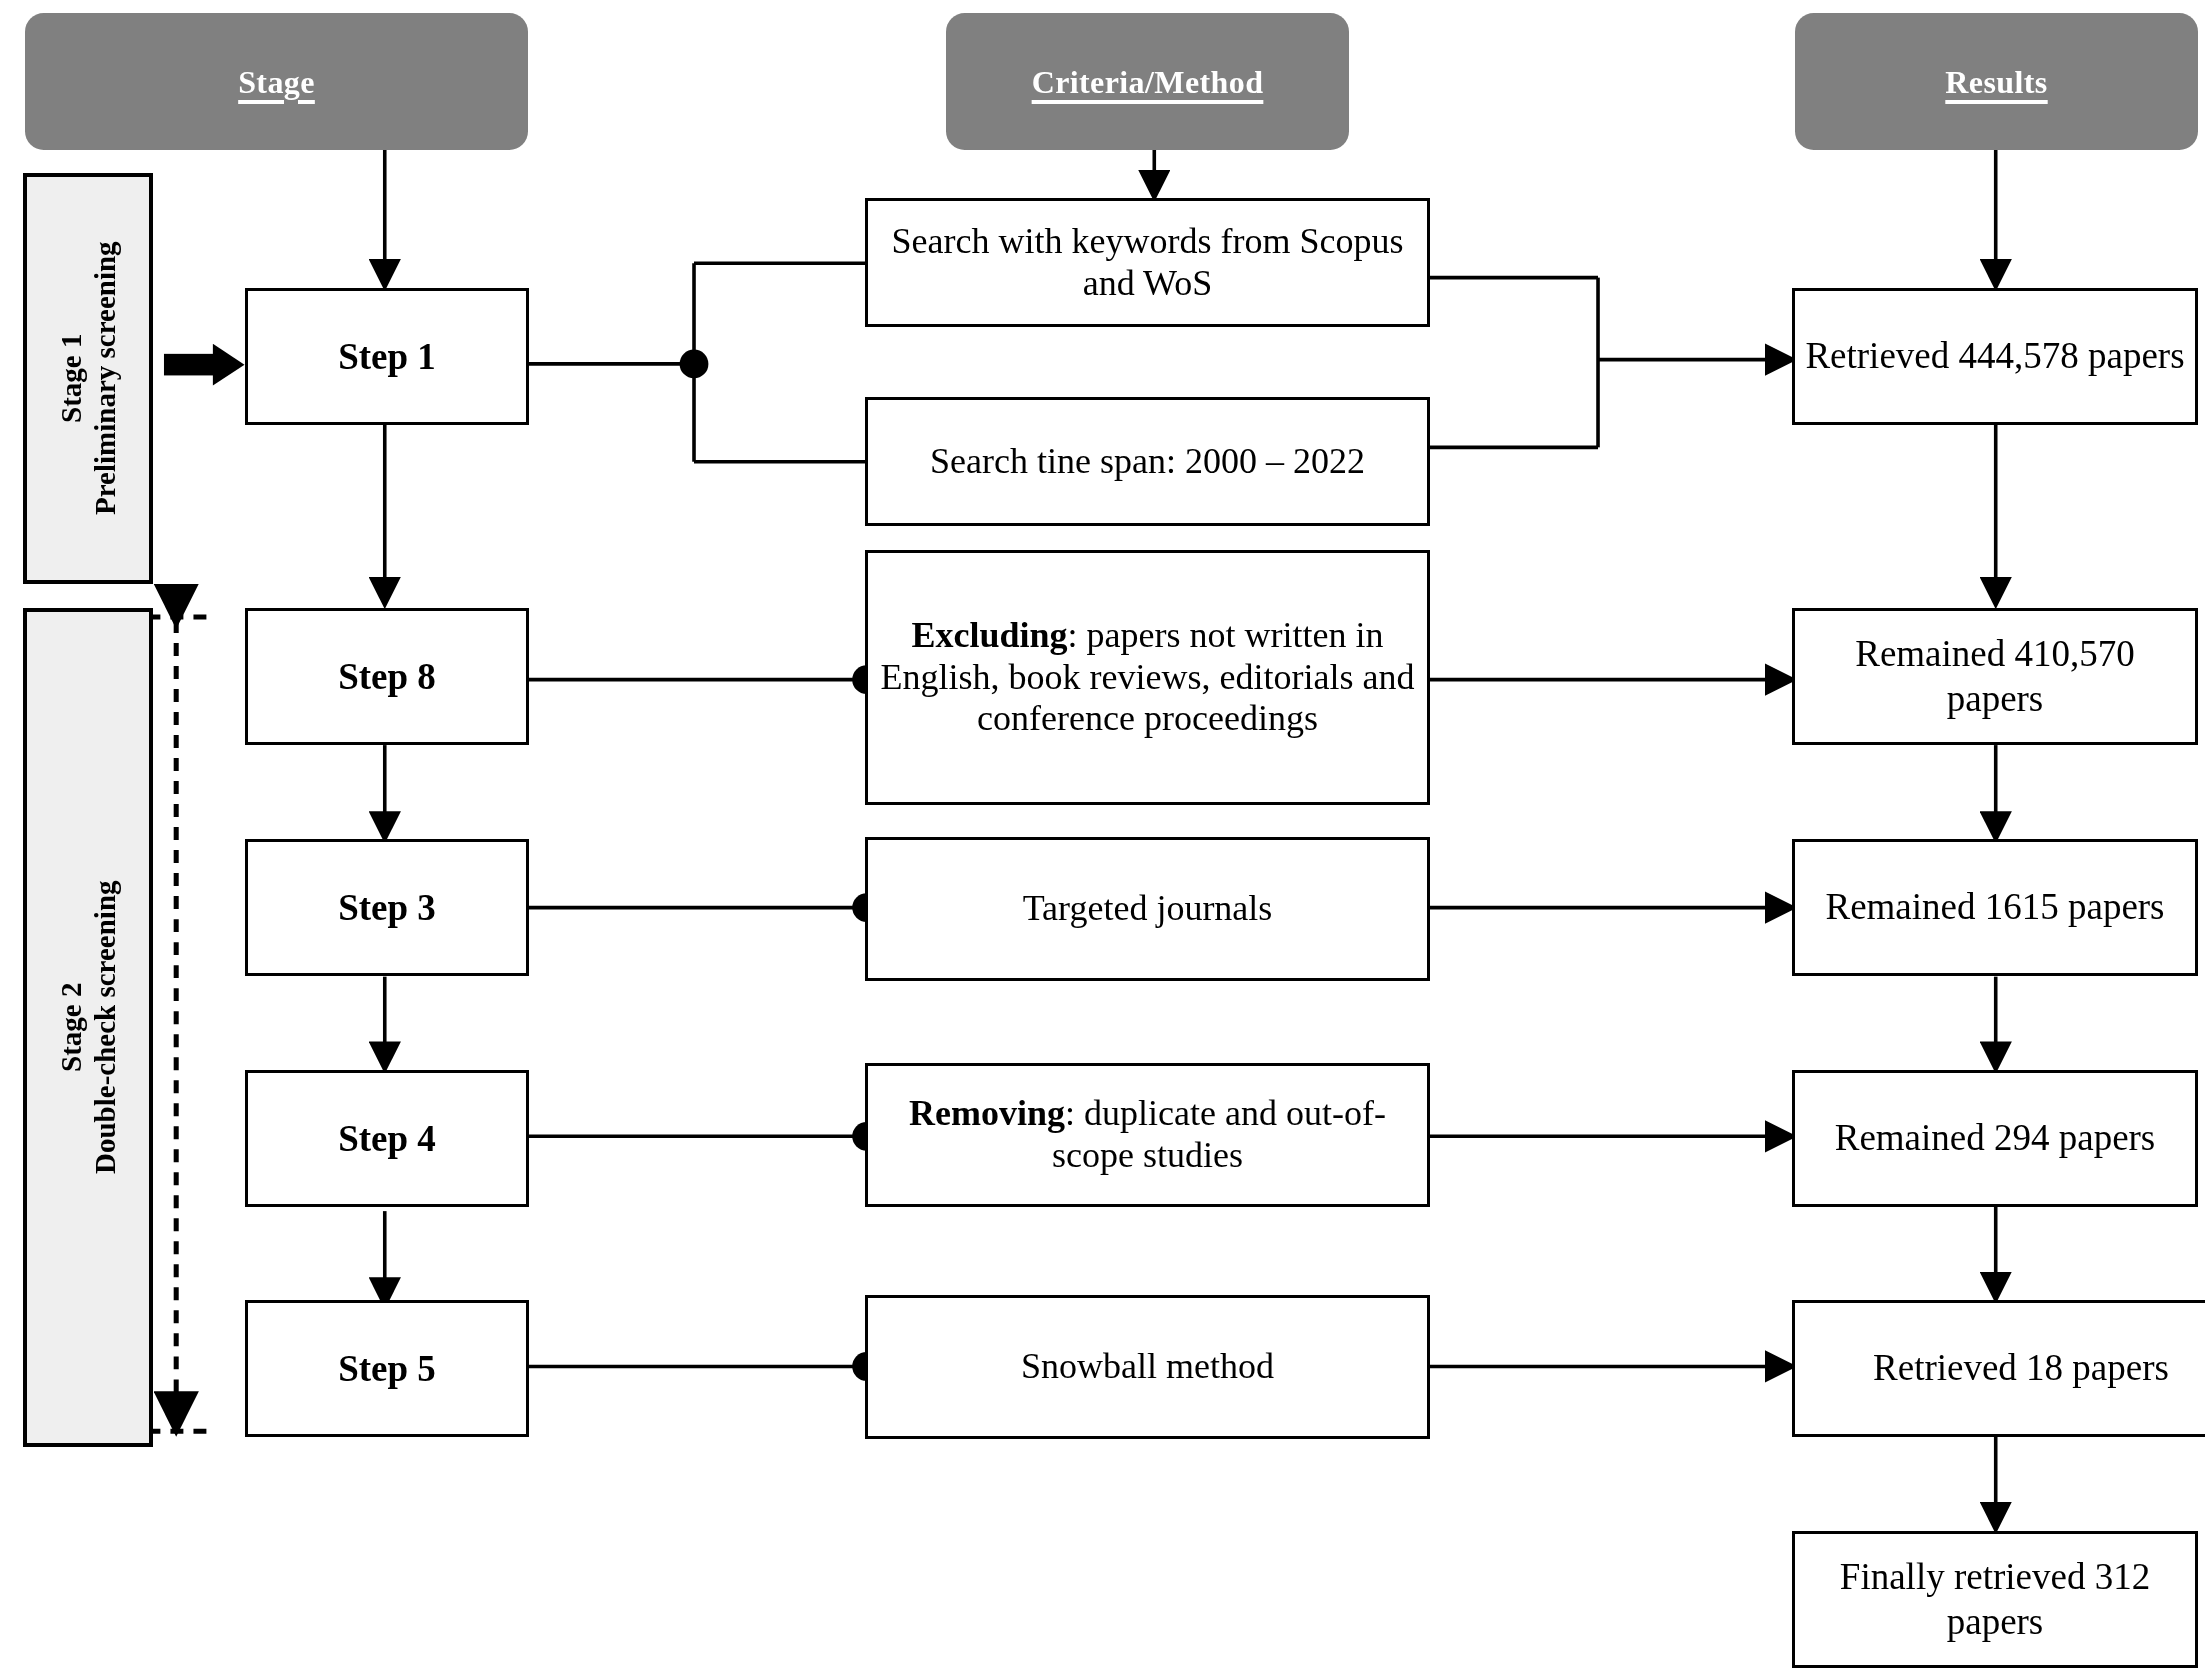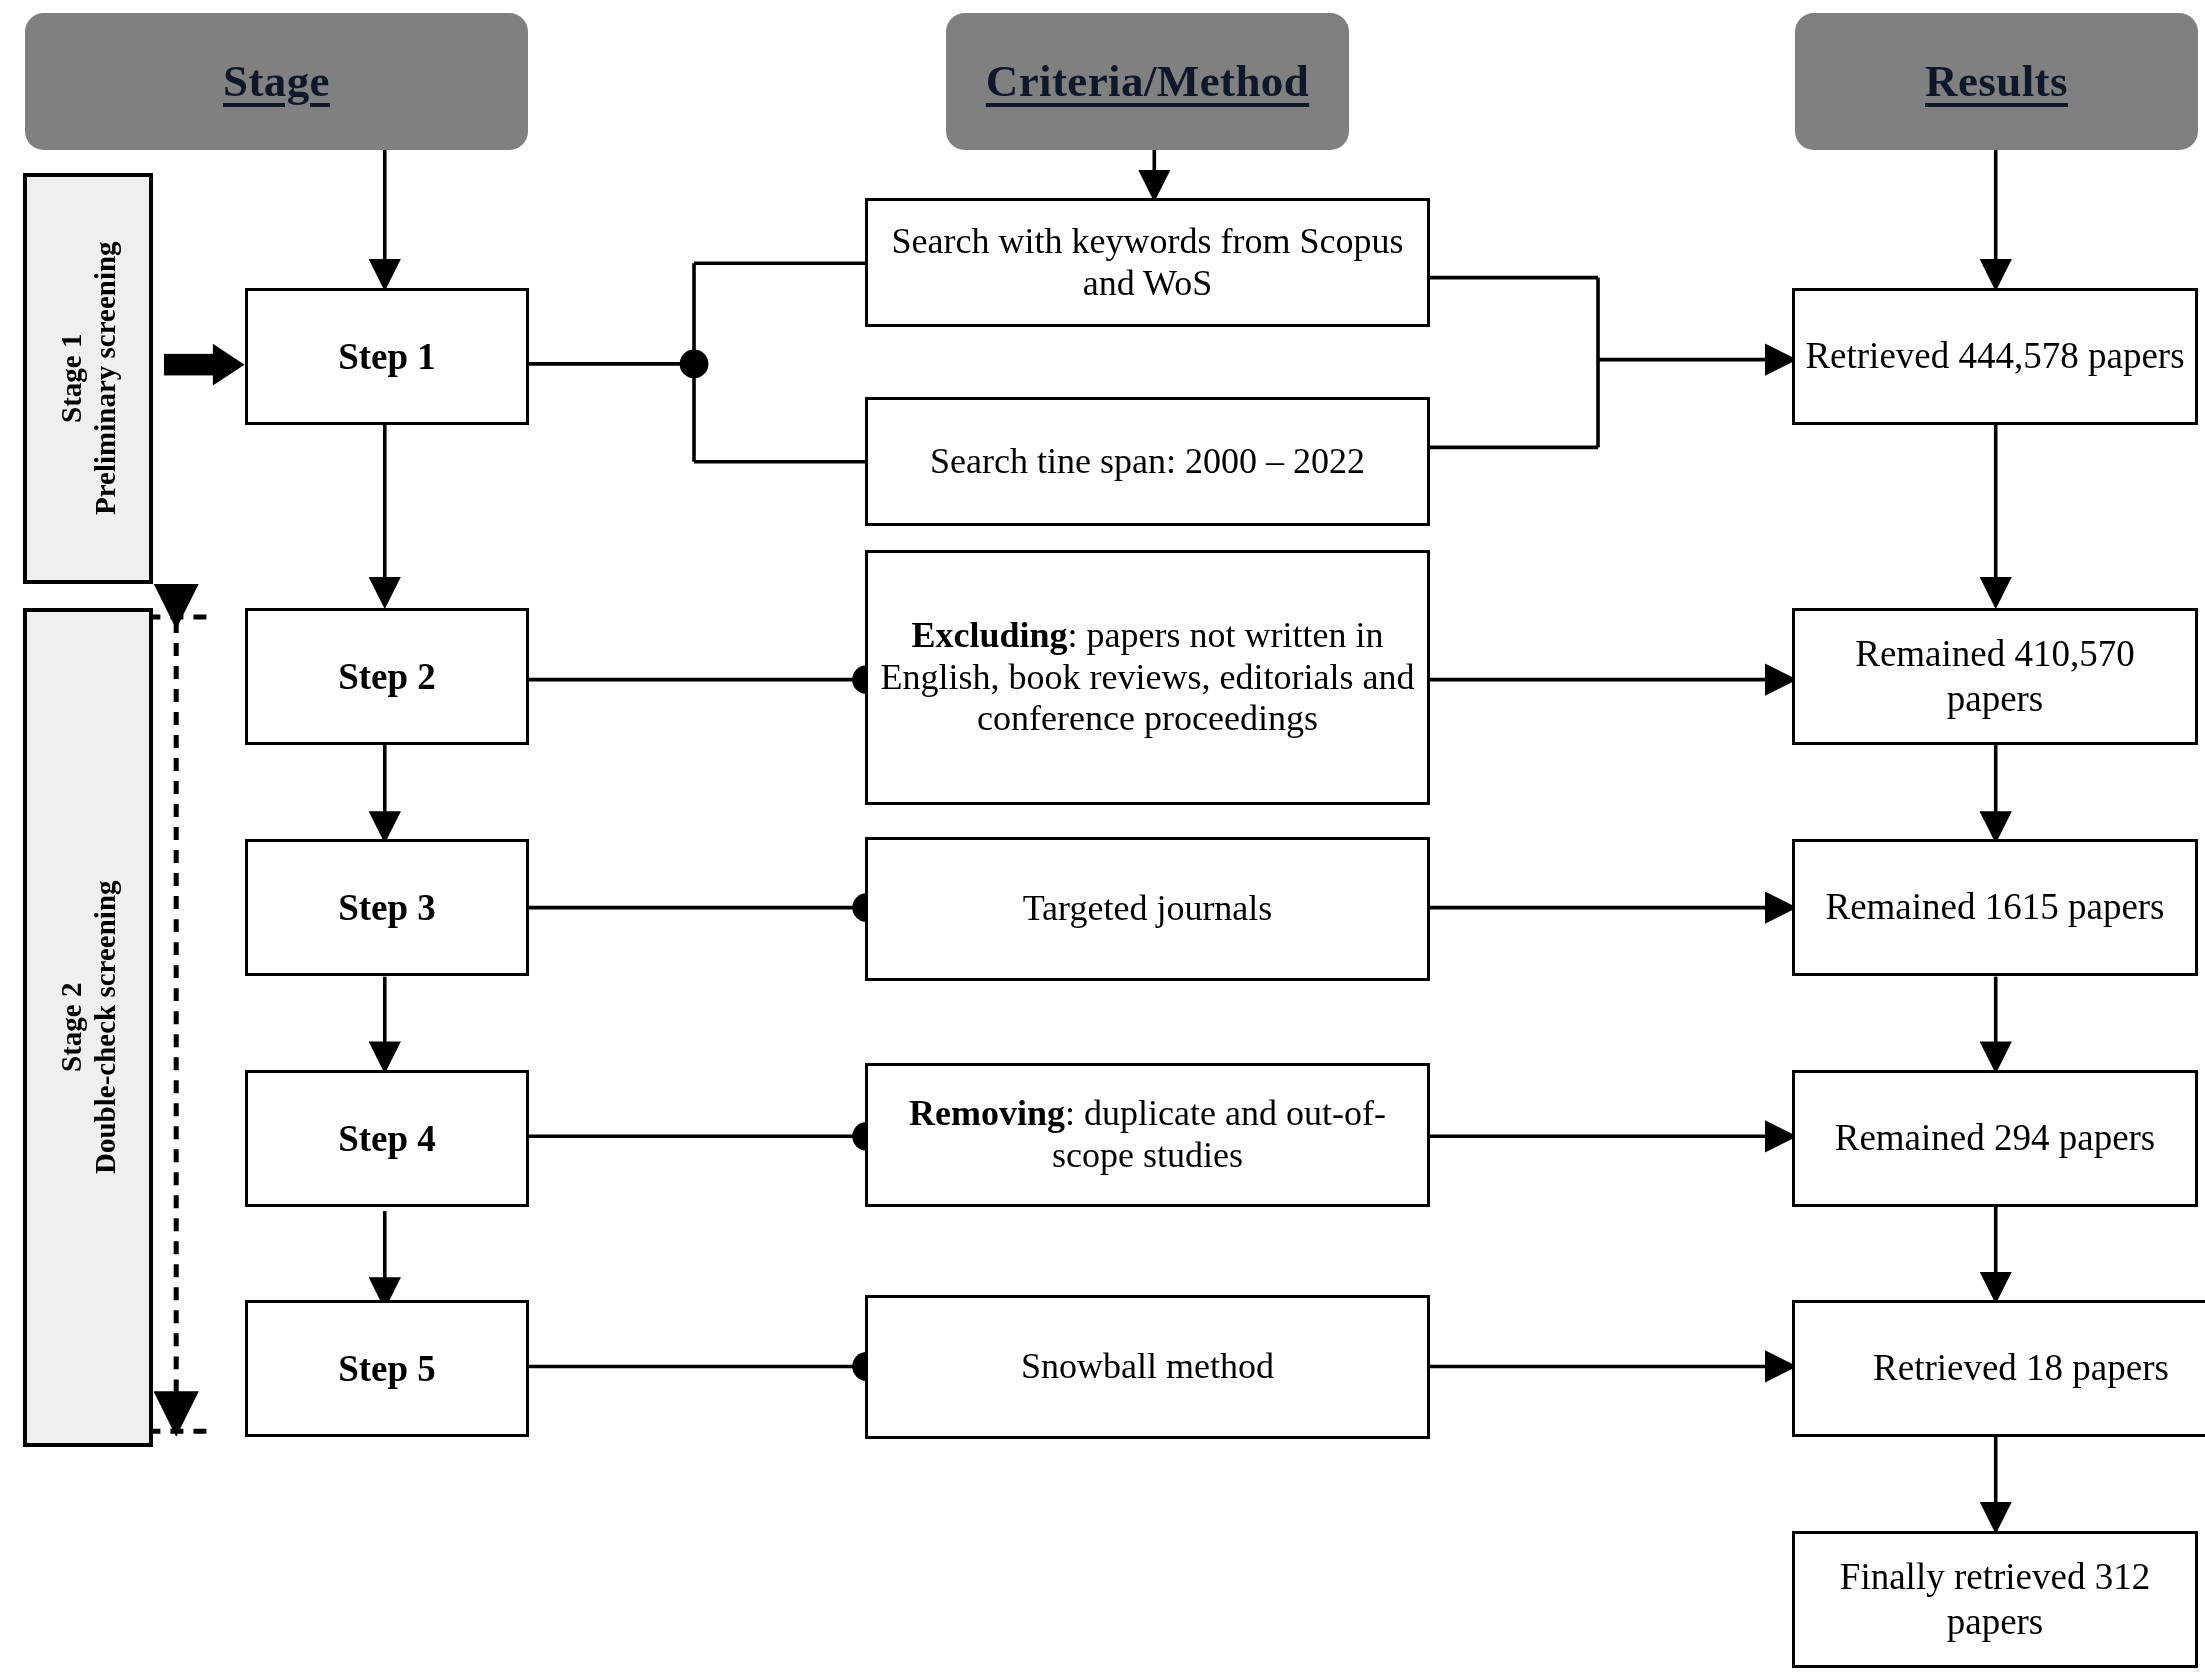--- a/index.html
+++ b/index.html
@@ -4,21 +4,21 @@
 <style>
   html,body{margin:0;padding:0;background:#fff;}
   body{width:2205px;height:1675px;position:relative;overflow:hidden;
        font-family:"Liberation Serif","DejaVu Serif",serif;}
 
   #stage{position:absolute;left:0;top:0;width:2205px;height:1675px;}
 
   
   .hdr{position:absolute;background:#808080;border-radius:18.7px;
        display:flex;align-items:center;justify-content:center;}
-  .hdr span{color:#0f172a;font-weight:bold;font-size:45px;line-height:1;
+  .hdr span{color:#ffffff;font-weight:bold;font-size:32px;line-height:1;
             text-decoration:underline;text-underline-offset:7.2px;
             text-decoration-thickness:3.6px;letter-spacing:0.4px;}
 
   
   .stagebox{position:absolute;background:#efefef;border:4.3px solid #000;
             display:flex;align-items:center;justify-content:center;}
   .stagebox .rot{transform:rotate(-90deg);white-space:nowrap;text-align:center;
                  font-weight:bold;font-size:29px;line-height:1.18;color:#000;}
 
   
@@ -136,21 +136,21 @@
     <div class="rot">
       <div>Stage 2</div>
       <div>Double-check screening</div>
     </div>
   </div>
 
   <div class="box step" style="left:245px;top:288px;width:284px;height:137px;">
     <div class="txt">Step 1</div>
   </div>
   <div class="box step" style="left:245px;top:608px;width:284px;height:137px;">
-    <div class="txt">Step 2</div>
+    <div class="txt">Step 8</div>
   </div>
   <div class="box step" style="left:245px;top:839px;width:284px;height:137px;">
     <div class="txt">Step 3</div>
   </div>
   <div class="box step" style="left:245px;top:1070px;width:284px;height:137px;">
     <div class="txt">Step 4</div>
   </div>
   <div class="box step" style="left:245px;top:1300px;width:284px;height:137px;">
     <div class="txt">Step 5</div>
   </div>

